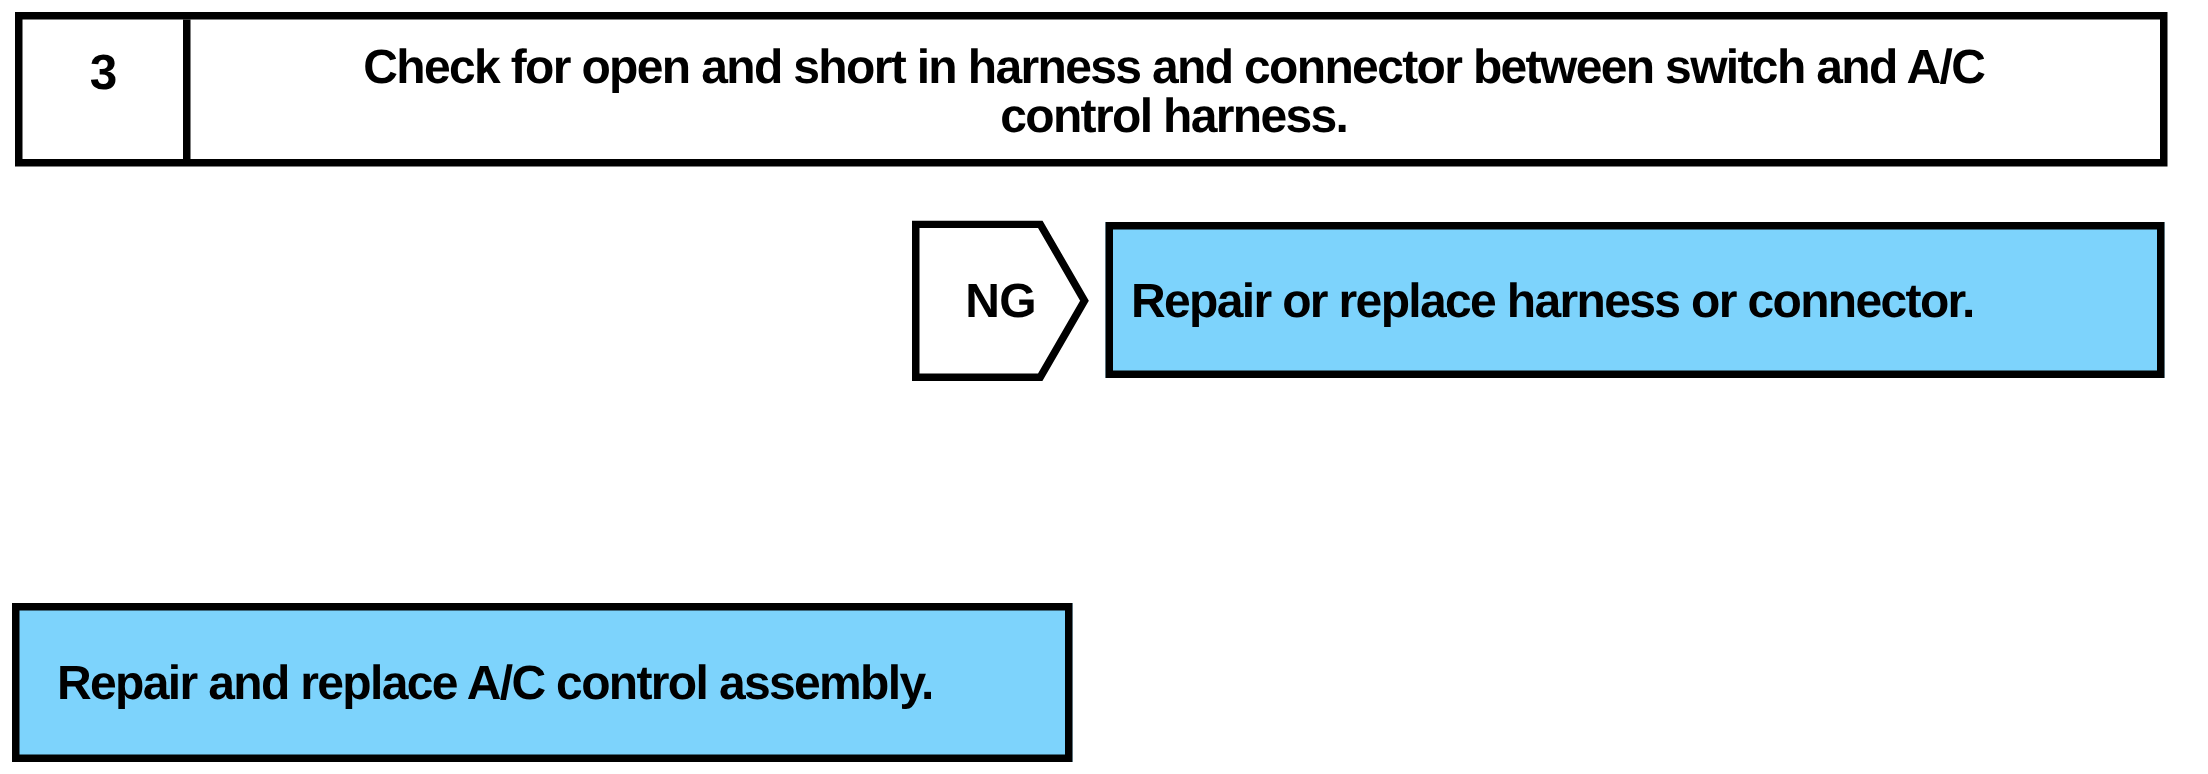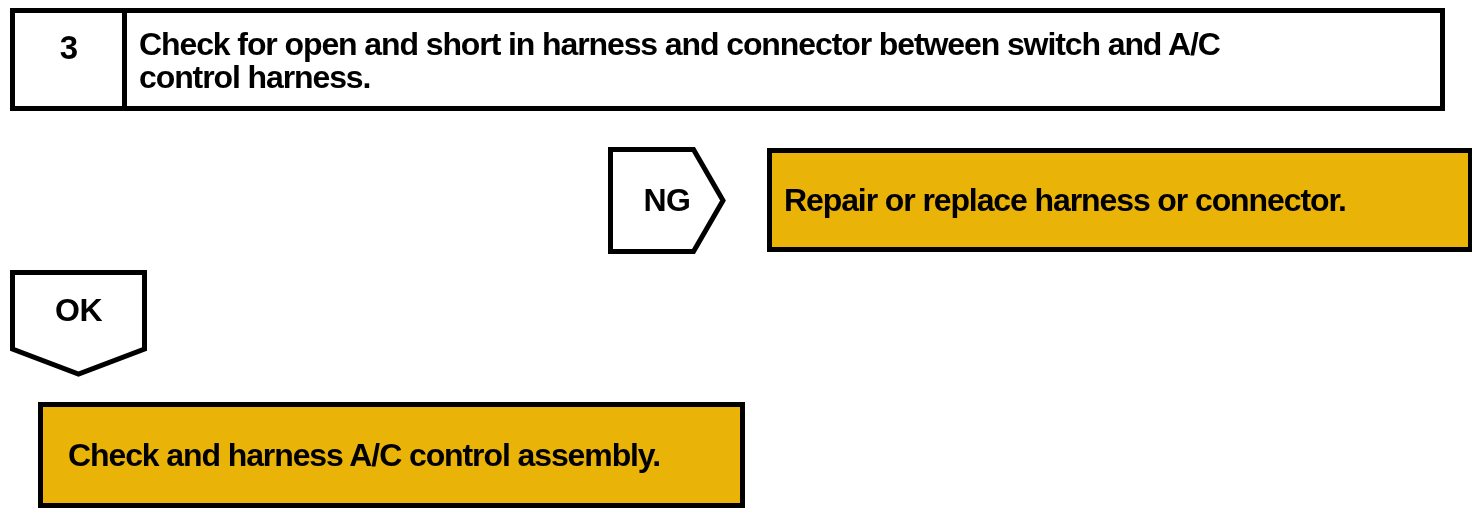--- a/index.html
+++ b/index.html
@@ -33,20 +33,21 @@
     padding-top: 16px;
     font-size: 33px;
     letter-spacing: -1px;
   }
   .step-text {
     flex: 1;
     padding: 15px 14px 0 12px;
     font-size: 32px;
     line-height: 33px;
     letter-spacing: -1.1px;
+    text-align: center;
   }
   .step-text .line { display: block; white-space: nowrap; }
 
   
   .connector { position: absolute; }
   .connector svg { display: block; }
   .connector-label {
     position: absolute;
     display: flex;
     align-items: center;
@@ -56,27 +57,26 @@
   }
   .ng-connector { left: 608px; top: 147px; width: 118px; height: 107px; }
   .ng-connector .connector-label { left: 0; top: 0; width: 98px; height: 107px; padding-left: 20px; }
   .ok-connector { left: 10px; top: 270px; width: 137px; height: 107px; }
   .ok-connector .connector-label { left: 0; top: 0; width: 137px; height: 80px; }
 
   
   .result-box {
     position: absolute;
     border: 5px solid #000;
-    background: #eab308;
+    background: #7dd3fc;
     display: flex;
     align-items: center;
     font-size: 32px;
     letter-spacing: -1.1px;
     white-space: nowrap;
-    margin-left: 30px;
   }
   .ng-result-box { left: 737px; top: 148px; width: 706px; height: 104px; padding-left: 12px; }
   .ok-result-box { left: 8px;  top: 402px; width: 707px; height: 106px; padding-left: 25px; }
 </style>
 </head>
 <body>
 
 <div class="page">
 
   <div class="step-box">
@@ -91,24 +91,18 @@
     <svg width="118" height="107" viewBox="0 0 118 107">
       <polygon points="2.5,2.5 85.5,2.5 115,53.5 85.5,104.5 2.5,104.5" fill="#ffffff" stroke="#000000" stroke-width="5" stroke-linejoin="miter"></polygon>
     </svg>
     <div class="connector-label">NG</div>
   </div>
 
   <div class="result-box ng-result-box">
     <span>Repair or replace harness or connector.</span>
   </div>
 
-  <div class="connector ok-connector">
-    <svg width="137" height="107" viewBox="0 0 137 107">
-      <polygon points="2.5,2.5 134.5,2.5 134.5,79 68.5,104 2.5,79" fill="#ffffff" stroke="#000000" stroke-width="5" stroke-linejoin="miter"></polygon>
-    </svg>
-    <div class="connector-label">OK</div>
-  </div>
 
   <div class="result-box ok-result-box">
-    <span>Check and harness A/C control assembly.</span>
+    <span>Repair and replace A/C control assembly.</span>
   </div>
 
 </div>
 
 </body></html>

